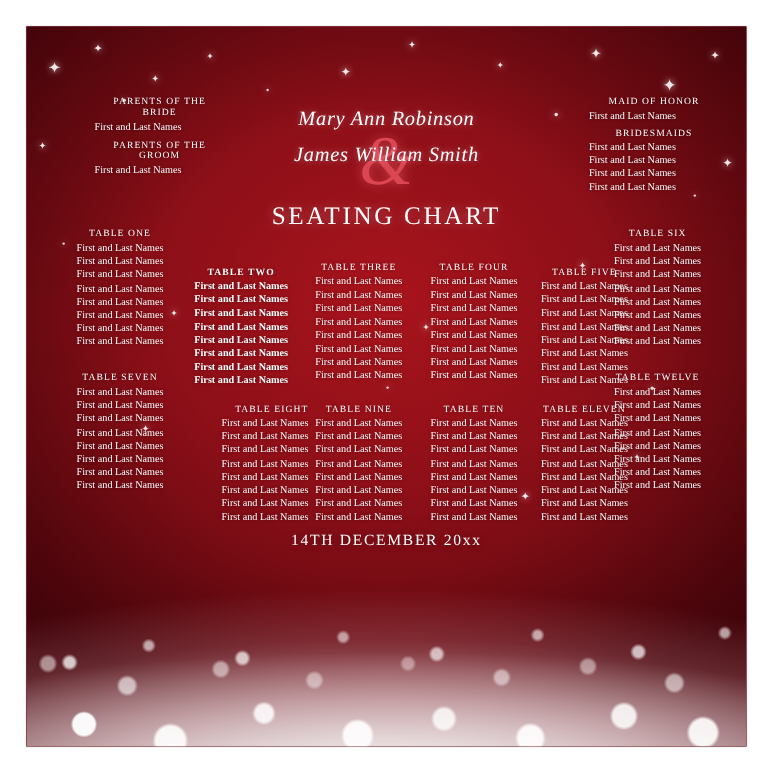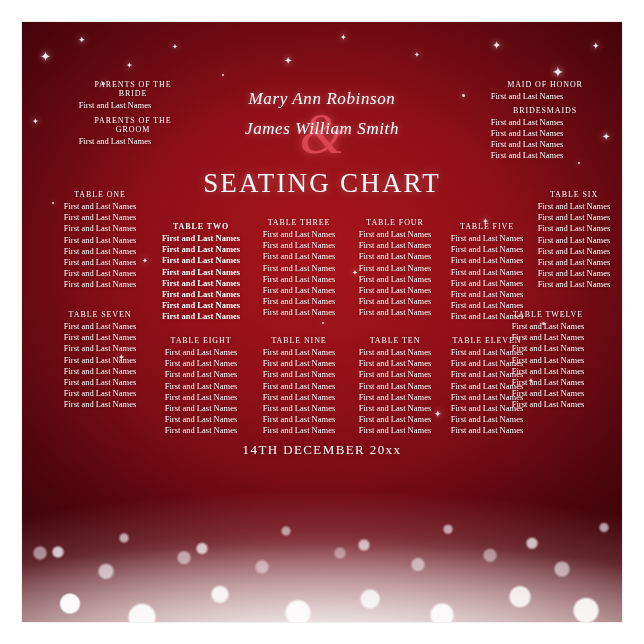--- a/index.html
+++ b/index.html
@@ -156,21 +156,21 @@
     text-shadow: 0 0 10px rgba(255,120,130,0.6);
   }
 
   .title {
     position: absolute;
     left: 0;
     right: 0;
     top: 146px;
     text-align: center;
     color: #ffffff;
-    font-size: 27px;
+    font-size: 21px;
     letter-spacing: 2.2px;
     font-family: "Liberation Serif", serif;
     text-shadow: 0 0 10px rgba(255,255,255,0.35);
   }
 
   .date {
     position: absolute;
     left: 0;
     right: 0;
     top: 420px;
@@ -323,21 +323,21 @@
       <div class="guest">First and Last Names</div>
       <div class="guest">First and Last Names</div>
       <div class="guest">First and Last Names</div>
       <div class="guest">First and Last Names</div>
       <div class="guest">First and Last Names</div>
       <div class="guest">First and Last Names</div>
       <div class="guest">First and Last Names</div>
       <div class="guest">First and Last Names</div>
     </div>
 
-    <div class="table-block" style="left:496px; top:168px;">
+    <div class="table-block" style="left:470px; top:168px;">
       <div class="table-head">TABLE SIX</div>
       <div class="guest">First and Last Names</div>
       <div class="guest">First and Last Names</div>
       <div class="guest">First and Last Names</div>
       <div class="guest">First and Last Names</div>
       <div class="guest">First and Last Names</div>
       <div class="guest">First and Last Names</div>
       <div class="guest">First and Last Names</div>
       <div class="guest">First and Last Names</div>
     </div>
@@ -347,21 +347,21 @@
       <div class="guest">First and Last Names</div>
       <div class="guest">First and Last Names</div>
       <div class="guest">First and Last Names</div>
       <div class="guest">First and Last Names</div>
       <div class="guest">First and Last Names</div>
       <div class="guest">First and Last Names</div>
       <div class="guest">First and Last Names</div>
       <div class="guest">First and Last Names</div>
     </div>
 
-    <div class="table-block" style="left:123px; top:314px;">
+    <div class="table-block" style="left:123px; top:314px;text-align:right;">
       <div class="table-head">TABLE EIGHT</div>
       <div class="guest">First and Last Names</div>
       <div class="guest">First and Last Names</div>
       <div class="guest">First and Last Names</div>
       <div class="guest">First and Last Names</div>
       <div class="guest">First and Last Names</div>
       <div class="guest">First and Last Names</div>
       <div class="guest">First and Last Names</div>
       <div class="guest">First and Last Names</div>
     </div>

